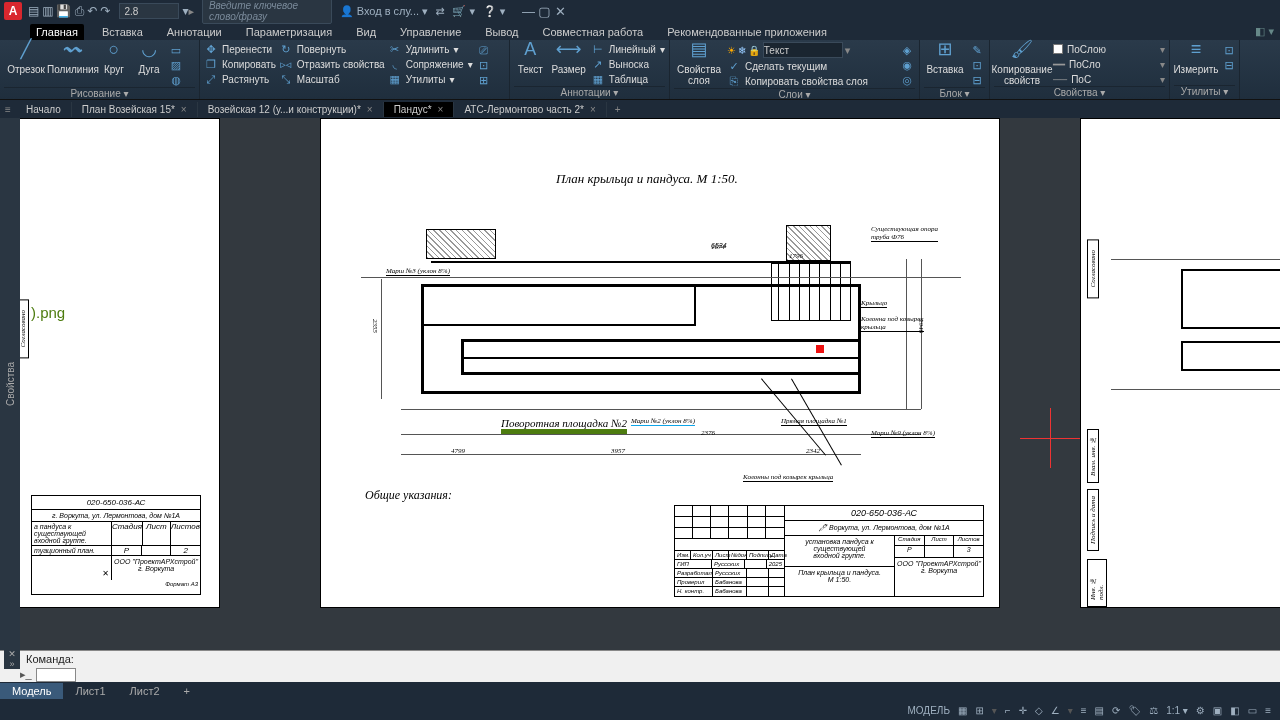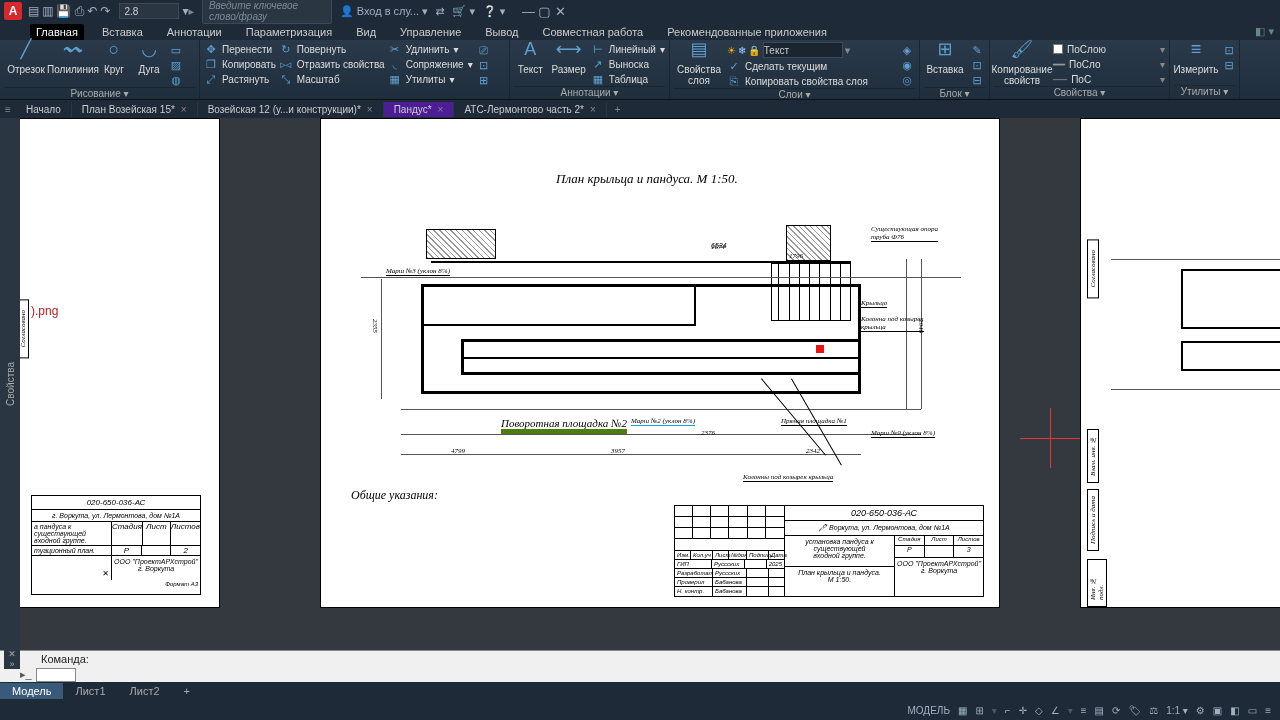--- a/index.html
+++ b/index.html
@@ -34,21 +34,21 @@
 .small-col { display: flex; flex-direction: column; gap: 1px; }
 .small-btn { display: flex; align-items: center; gap: 4px; font-size: 10px; color: #ddd; height: 14px; white-space: nowrap; cursor: pointer; }
 .small-btn .ico { color: #5fa0d0; width: 14px; text-align: center; font-size: 11px; }
 .ico-stack { display: flex; flex-direction: column; gap: 2px; padding-top: 2px; }
 .ico-stack span { color: #5fa0d0; font-size: 11px; width: 16px; text-align: center; cursor: pointer; }
 .layer-select { background: #1a2530; border: 1px solid #3a4a5a; color: #ccc; font-size: 10px; width: 80px; height: 16px; }
 
 
 .file-tabs { display: flex; height: 18px; background: #1e2a38; align-items: center; font-size: 10px; }
 .file-tab { padding: 2px 10px; color: #ccc; border-right: 1px solid #2a3642; cursor: pointer; display: flex; align-items: center; gap: 6px; }
-.file-tab.active { background: #4c1d95; }
+.file-tab.active { background: #000000; }
 .file-tab .close { color: #888; }
 .new-tab { padding: 0 8px; color: #888; cursor: pointer; }
 
 
 .workspace { display: flex; height: 532px; background: #33393f; position: relative; }
 .prop-bar { width: 20px; background: #2a3642; display: flex; align-items: center; justify-content: center; }
 .prop-bar span { writing-mode: vertical-rl; transform: rotate(180deg); font-size: 10px; color: #aaa; }
 .canvas { flex: 1; position: relative; background: #33393f; overflow: hidden; }
 .view-label { position: absolute; top: 4px; left: 4px; font-size: 9px; color: #7a8a9a; }
 .paper { position: absolute; background: #fff; border: 1px solid #000; }
@@ -349,21 +349,21 @@
     </div>
   <div class="canvas">
     <div class="view-label">[-][Сверху][2D-каркас]</div>
     <div class="mini-controls">
       <span>—</span>
       <span>▢</span>
       <span>✕</span>
     </div>
 
     <div class="paper" style="left:-190px;top:0;width:390px;height:490px">
-      <div style="position:absolute;left:200px;top:185px;font-size:12px;color:#b91c1c">).png</div>
+      <div style="position:absolute;left:200px;top:185px;font-size:15px;color:#4d7c0f">).png</div>
       <div class="title-block" style="left:200px;top:376px;width:170px;height:100px;font-size:8px">
         <div style="text-align:center;font-style:italic;padding:2px;border-bottom:1px solid #000">020-650-036-АС</div>
         <div style="text-align:center;font-style:italic;padding:2px;border-bottom:1px solid #000;font-size:7px">г. Воркута, ул. Лермонтова, дом №1А</div>
         <div style="display:flex;border-bottom:1px solid #000">
           <div style="width:80px;border-right:1px solid #000;padding:1px 2px;font-style:italic;font-size:7px;white-space:pre-line">а пандуса к существующей
 входной группе.</div>
           <div style="flex:1;display:flex">
             <div style="flex:1;text-align:center;border-right:1px solid #000;font-style:italic">Стадия</div>
             <div style="flex:1;text-align:center;border-right:1px solid #000;font-style:italic">Лист</div>
             <div style="flex:1;text-align:center;font-style:italic">Листов</div>
@@ -446,21 +446,21 @@
         <div style="position:absolute;left:420px;top:198px;font-size:7px;font-style:italic;color:#000;font-family:'Times New Roman';border-bottom:1px solid #000">Прямая площадка №1</div>
         <div style="position:absolute;left:382px;top:254px;font-size:7px;font-style:italic;color:#000;font-family:'Times New Roman';border-bottom:1px solid #000">Колонны под козырек крыльца</div>
         <div style="position:absolute;left:270px;top:198px;font-size:7px;font-style:italic;color:#000;font-family:'Times New Roman';border-bottom:1px solid #0ea5e9">Марш №2 (уклон 8%)</div>
         <div style="position:absolute;left:140px;top:198px;font-size:11px;font-style:italic;color:#000;font-family:'Times New Roman';border-bottom:5px solid #4d7c0f">Поворотная площадка №2</div>
         <div style="position:absolute;left:25px;top:48px;font-size:7px;font-style:italic;color:#000;font-family:'Times New Roman';border-bottom:1px solid #000">Марш №3 (уклон 8%)</div>
 
         <div style="position:absolute;left:400px;top:160px;width:100px;height:100px;border-left:1px solid #000;transform:rotate(-40deg);transform-origin:top left"></div>
         <div style="position:absolute;left:430px;top:160px;width:80px;height:100px;border-left:1px solid #000;transform:rotate(-30deg);transform-origin:top left"></div>
       </div>
 
-      <div class="notes" style="left:30px;top:370px;font-size:12px">Общие указания:</div>
+      <div class="notes" style="left:44px;top:370px;font-size:12px">Общие указания:</div>
 
       <div class="title-block" style="right:15px;bottom:10px;width:310px;height:92px">
         <div style="display:flex;height:100%">
           <div style="width:110px;border-right:1px solid #000;display:flex;flex-direction:column">
             <div style="flex:1;border-bottom:1px solid #000;display:grid;grid-template-columns:repeat(6,1fr);grid-template-rows:repeat(4,1fr)">
               <div style="border-right:1px solid #000;border-bottom:1px solid #000"></div>
                 <div style="border-right:1px solid #000;border-bottom:1px solid #000"></div>
                 <div style="border-right:1px solid #000;border-bottom:1px solid #000"></div>
                 <div style="border-right:1px solid #000;border-bottom:1px solid #000"></div>
                 <div style="border-right:1px solid #000;border-bottom:1px solid #000"></div>
@@ -554,21 +554,21 @@
       </div>
     </div>
 
     <div class="cursor-cross" style="left:1000px;top:290px"></div>
   </div>
 </div>
 
 <div class="cmdline">
   <div class="cmd-row">
     <div class="cmd-x">✕<br>»</div>
-    <span style="margin-left:21px;color:#222">Команда:</span>
+    <span style="margin-left:6px;color:#222">Команда:</span>
   </div>
   <div class="cmd-row">
     <div style="width:16px"></div>
     <span style="color:#555">▸_</span>
     <input class="cmd-input" style="">
   </div>
 </div>
 
 <div class="model-tabs">
   <div class="model-tab active">Модель</div>

